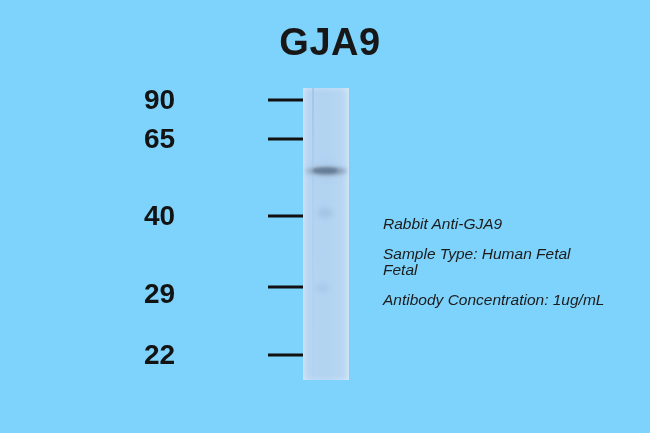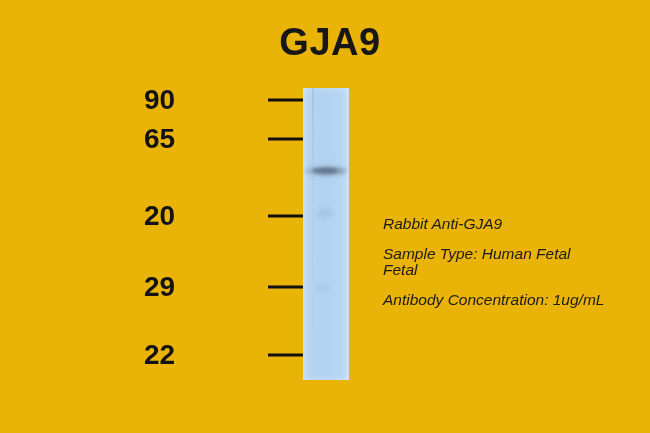--- a/index.html
+++ b/index.html
@@ -9,21 +9,21 @@
     background: #ffffff;
   }
   body {
     font-family: "Liberation Sans", sans-serif;
     -webkit-font-smoothing: antialiased;
   }
   #figure {
     position: relative;
     width: 650px;
     height: 433px;
-    background: #eab308;
+    background: #7dd3fc;
     overflow: hidden;
   }
 
   
   #blot-title {
     position: absolute;
     left: 0;
     top: 20px;
     width: 650px;
     text-align: center;
@@ -173,23 +173,23 @@
 
 <div id="figure">
 
   <div id="blot-title">GJA9</div>
 
   <div id="markers-layer">
       <div class="marker-label" style="top: 100px;">90</div>
       <div class="marker-tick" style="top: 100px;"></div>
       <div class="marker-label" style="top: 139px;">65</div>
       <div class="marker-tick" style="top: 139px;"></div>
-      <div class="marker-label" style="top: 216px;">20</div>
+      <div class="marker-label" style="top: 216px;">40</div>
       <div class="marker-tick" style="top: 216px;"></div>
-      <div class="marker-label" style="top: 287px;">29</div>
+      <div class="marker-label" style="top: 294px;">29</div>
       <div class="marker-tick" style="top: 287px;"></div>
       <div class="marker-label" style="top: 355px;">22</div>
       <div class="marker-tick" style="top: 355px;"></div>
     </div>
 
   <div id="lane-wrap" style="left: 303px; top: 88px; width: 46px; height: 292px;">
     <div id="lane"></div>
     <div id="lane-streak"></div>
     <div id="lane-smudge"></div>
     <div id="lane-smudge-2"></div>

